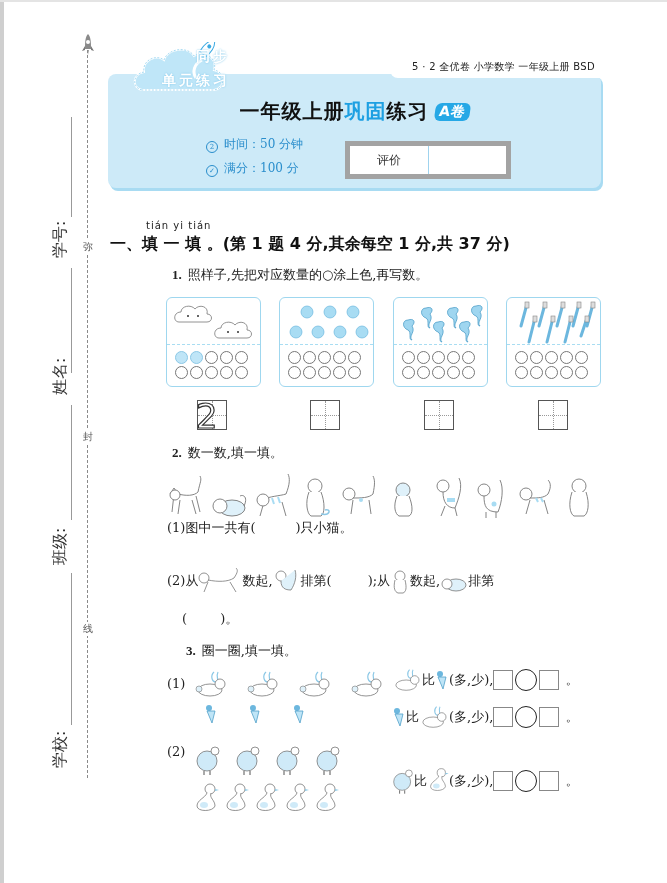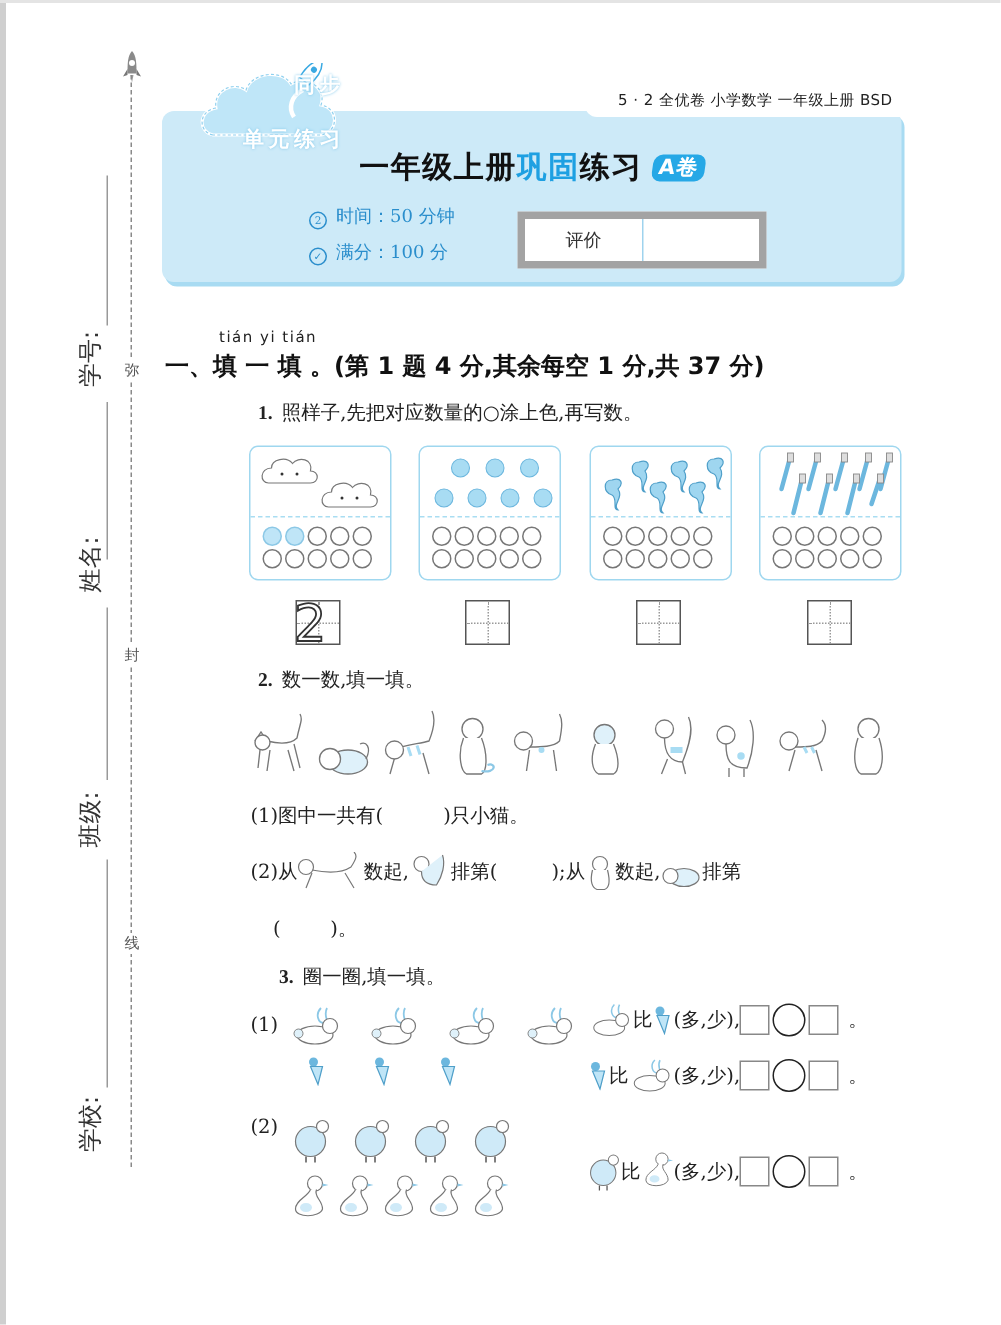--- a/index.html
+++ b/index.html
@@ -95,21 +95,21 @@
   <svg class="cloud" viewBox="0 0 100 62">
     <path d="M12 48 C2 46 2 32 14 30 C12 18 26 12 34 18 C38 6 58 4 64 14 C74 8 88 16 84 28 C96 30 96 46 84 48 Z" fill="#bfe6f8" stroke="#ffffff" stroke-width="2"></path>
     <path d="M12 48 C2 46 2 32 14 30 C12 18 26 12 34 18 C38 6 58 4 64 14 C74 8 88 16 84 28 C96 30 96 46 84 48 Z" fill="none" stroke="#8fd0ef" stroke-width="0.8" stroke-dasharray="2 1.5"></path>
     <g transform="translate(78 6) rotate(40)">
       <path d="M0 -10 C5 -6 5 2 4 8 L-4 8 C-5 2 -5 -6 0 -10Z" fill="#fff" stroke="#3aa9e2" stroke-width="1"></path>
       <circle cx="0" cy="-2" r="2" fill="#3aa9e2"></circle>
     </g>
     <path d="M72 18 C64 22 62 30 66 36" fill="none" stroke="#fff" stroke-width="3"></path>
   </svg>
   <div class="cloud-text" style="top:-12px">同步</div>
-  <div class="cloud-text" style="top:24px">单元练习</div>
+  <div class="cloud-text" style="top:12px">单元练习</div>
 
   <div class="title">
     <span>一年级上册</span><span class="hl">巩固</span><span>练习</span><span class="badge">A卷</span>
   </div>
 
   <div class="info-row" style="top:76px">
     <span class="ico">2</span><span>时间：50 分钟</span>
   </div>
   <div class="info-row" style="top:100px">
     <span class="ico">✓</span><span>满分：100 分</span>
@@ -321,21 +321,21 @@
       <circle cx="10" cy="22" r="6" fill="#fff" stroke="#777" stroke-width="0.9"></circle>
       <path d="M14 26 C22 26 28 26 32 22 C36 14 34 10 32 8 M14 28 L10 42 M28 28 L32 42" fill="none" stroke="#777" stroke-width="0.9"></path>
       <path d="M20 26 L22 30 M25 26 L27 30" stroke="#a8dcf3" stroke-width="2"></path>
     </svg>
   <svg class="cat" viewBox="0 0 38 48">
       <circle cx="19" cy="14" r="7" fill="#fff" stroke="#777" stroke-width="0.9"></circle>
       <path d="M12 20 C8 32 10 42 14 44 L24 44 C28 42 30 32 26 20" fill="#fff" stroke="#777" stroke-width="0.9"></path>
     </svg>
 </div>
 
-<div class="sym-row" style="top:535px">
+<div class="sym-row" style="top:519px">
   <span>(1)图中一共有(</span>
     <span class="blank" style="width:40px"></span>
     <span>)只小猫。</span>
 </div>
 
 <div class="sym-row" style="top:568px">
   <span>(2)从</span>
   <svg width="44" height="26" viewBox="0 0 44 26">
       <circle cx="6" cy="10" r="5" fill="#fff" stroke="#777" stroke-width="0.8"></circle>
       <path d="M10 12 C20 14 30 14 36 10 C40 4 40 2 38 0 M10 14 L6 24 M32 14 L38 24" fill="none" stroke="#777" stroke-width="0.8"></path>

